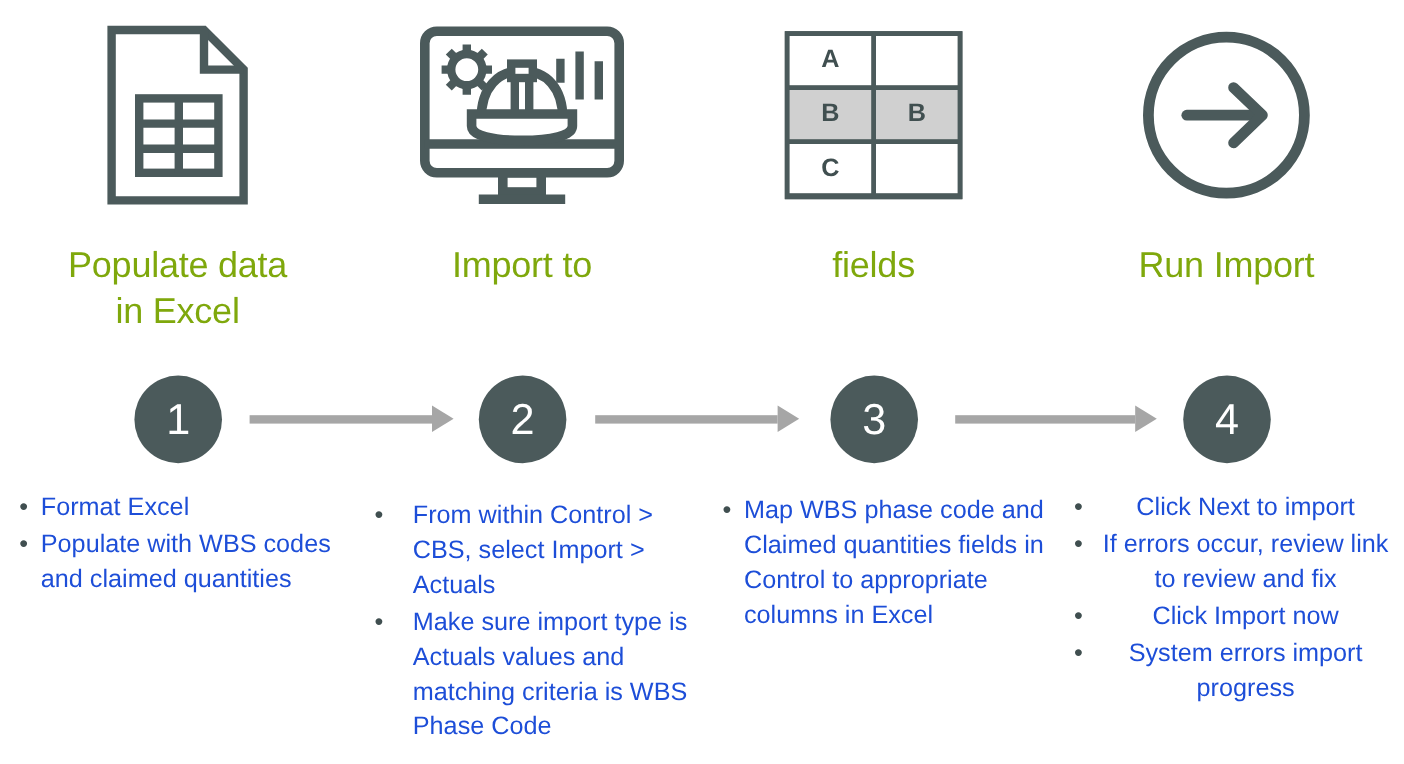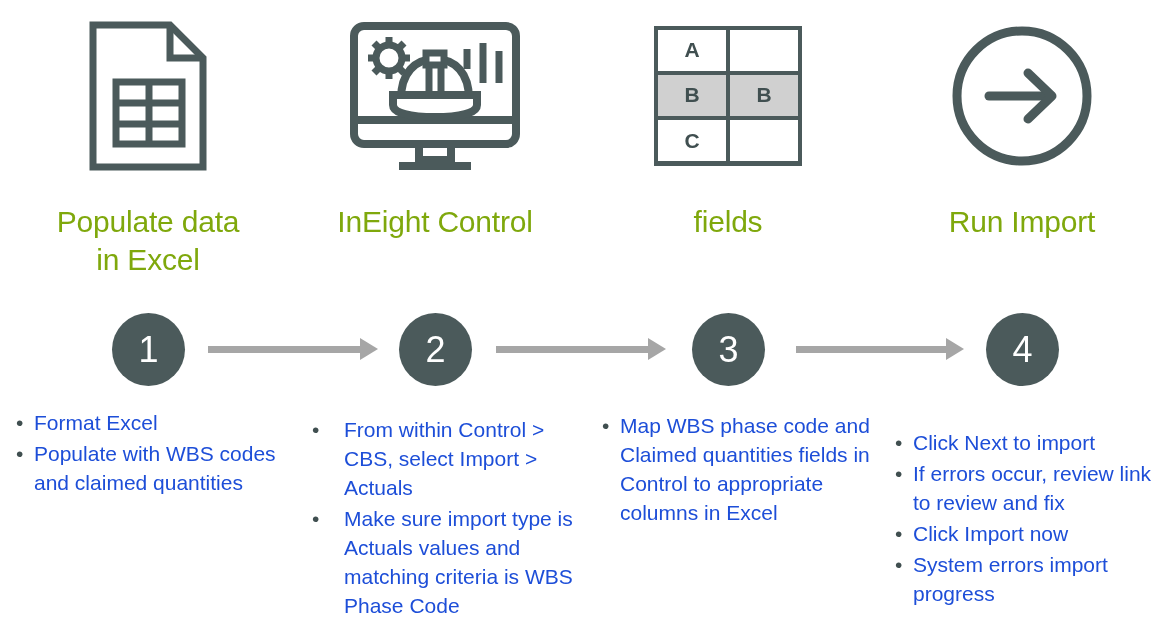--- a/index.html
+++ b/index.html
@@ -135,21 +135,21 @@
   .bullets {
     position: absolute;
     font-size: 21px;
     line-height: 1.38;
     color: #1d4ed8;
     font-family: "Liberation Sans", sans-serif;
   }
   .bullets.c1 { left: 14px;  top: 409px; width: 262px; }
   .bullets.c2 { left: 306px; top: 416px; width: 270px; }
   .bullets.c3 { left: 600px; top: 412px; width: 270px; }
-  .bullets.c4 { left: 893px; top: 429px; width: 270px; }
+  .bullets.c4 { left: 893px; top: 409px; width: 270px; text-align: center; }
 
   .bullet {
     position: relative;
     padding-left: 20px;
     margin-bottom: 2px;
   }
   .bullets.c2 .bullet { padding-left: 38px; }
   .bullet::before {
     content: "\2022";
     position: absolute;
@@ -234,21 +234,21 @@
         <polyline points="79,50 103,73 79,96" fill="none" stroke="#4B5A5B" stroke-width="9" stroke-linecap="round" stroke-linejoin="round"></polyline>
       </svg>
     </div>
   </div>
 
   <div class="heading c1">
     <div>Populate data</div>
     <div>in Excel</div>
   </div>
   <div class="heading c2">
-    <div>InEight Control</div>
+    <div>Import to</div>
   </div>
   <div class="heading c3">
     <div>fields</div>
   </div>
   <div class="heading c4">
     <div>Run Import</div>
     <div></div>
   </div>
 
   <div class="arrow a1">

